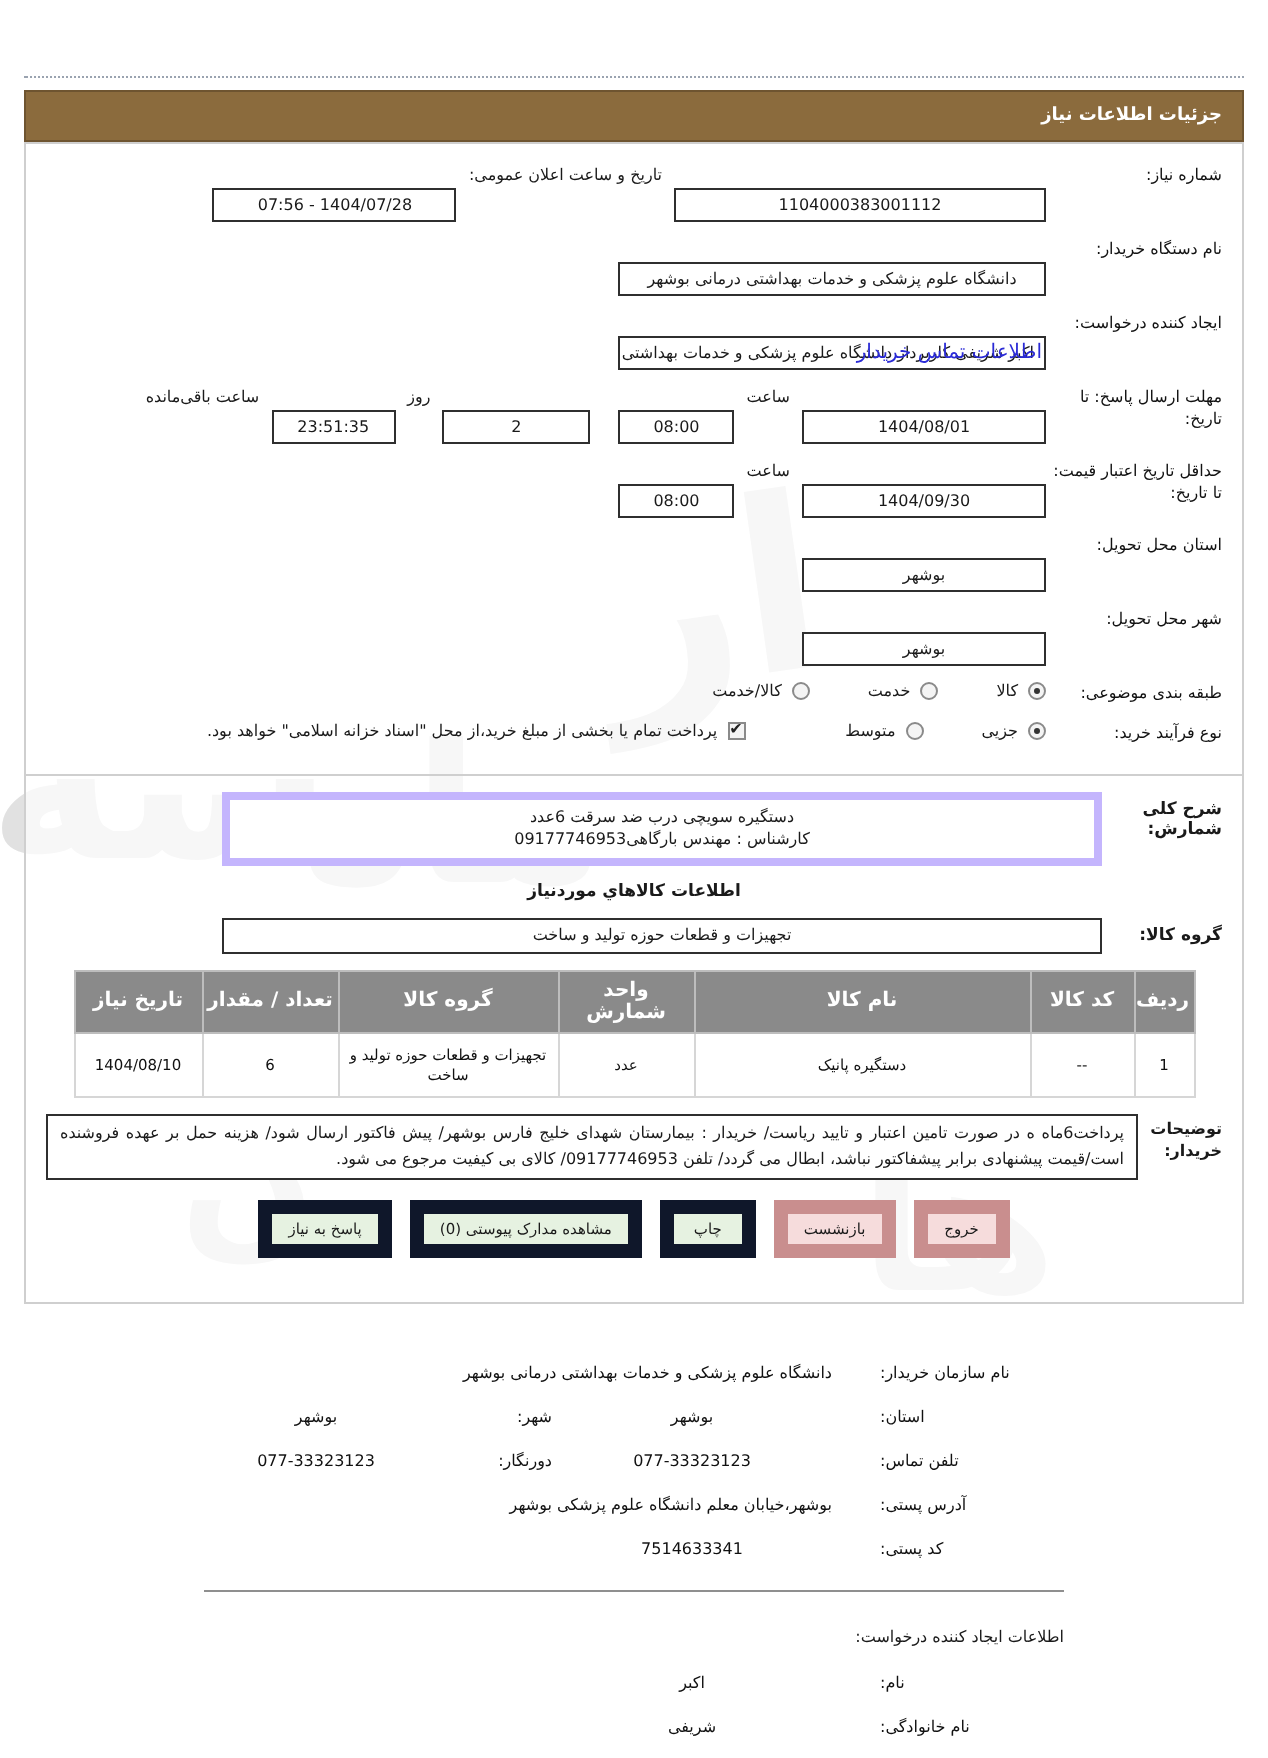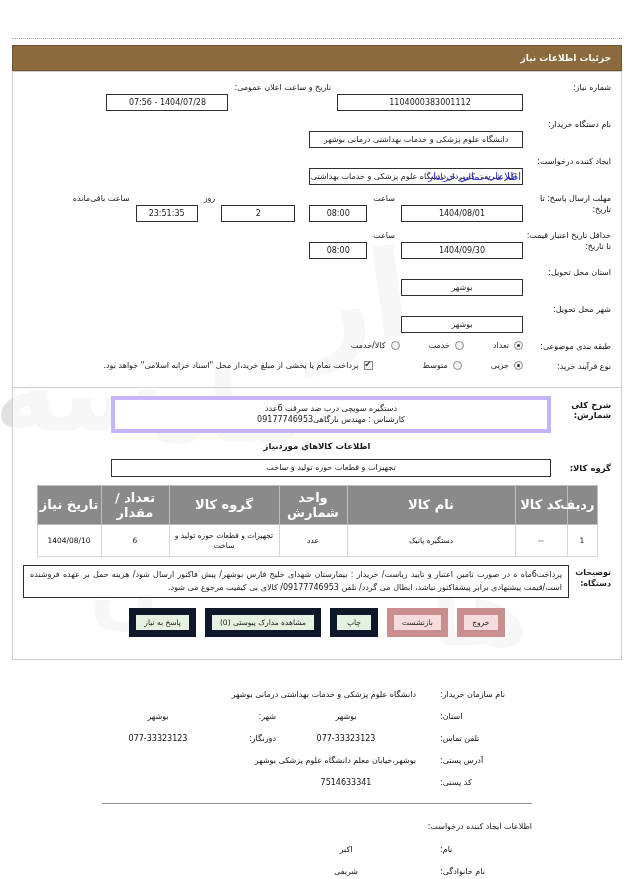--- a/index.html
+++ b/index.html
@@ -206,21 +206,21 @@
     width: 560px;
     margin: 0 auto 8px auto;
     border-collapse: collapse;
     background: #fff;
     border: 1px solid #9a9a9a;
     table-layout: fixed;
   }
   table.goods th {
     background: #8a8a8a;
     color: #fff;
-    font-size: 13px;
+    font-size: 10px;
     font-weight: bold;
     padding: 4px 2px;
     border: 1px solid #bdbdbd;
     text-align: center;
   }
   table.goods td {
     font-size: 7.5px;
     padding: 6px 2px;
     border: 1px solid #d6d6d6;
     text-align: center;
@@ -349,21 +349,21 @@
 
     <div class="row">
       <div class="lbl">شهر محل تحویل:</div>
       <div class="fld w-city">بوشهر</div>
     </div>
 
     <div class="row">
       <div class="lbl">طبقه بندی موضوعی:</div>
       <div class="opts">
         <span class="radio on"></span>
-        <span class="opt-txt">تعداد</span>
+        <span class="opt-txt">کالا</span>
         <span class="radio"></span>
         <span class="opt-txt">خدمت</span>
         <span class="radio"></span>
         <span class="opt-txt">کالا/خدمت</span>
       </div>
     </div>
 
     <div class="row">
       <div class="lbl">نوع فرآیند خرید:</div>
       <div class="opts">
@@ -415,21 +415,21 @@
           <td>دستگیره پانیک</td>
           <td>عدد</td>
           <td>تجهیزات و قطعات حوزه تولید و ساخت</td>
           <td>6</td>
           <td>1404/08/10</td>
         </tr>
       </tbody>
     </table>
 
     <div class="exp-row">
-      <div class="exp-lbl">توضیحات دستگاه:</div>
+      <div class="exp-lbl">توضیحات خریدار:</div>
       <div class="exp-box">پرداخت6ماه ه در صورت تامین اعتبار و تایید ریاست/ خریدار : بیمارستان شهدای خلیج فارس بوشهر/ پیش فاکتور ارسال شود/ هزینه حمل بر عهده فروشنده است/قیمت پیشنهادی برابر پیشفاکتور نباشد، ابطال می گردد/ تلفن 09177746953/ کالای بی کیفیت مرجوع می شود.</div>
     </div>
 
     <div class="btns">
       <div class="btn red">خروج</div>
       <div class="btn red">بازنشست</div>
       <div class="btn">چاپ</div>
       <div class="btn">مشاهده مدارک پیوستی (0)</div>
       <div class="btn">پاسخ به نیاز</div>
     </div>

